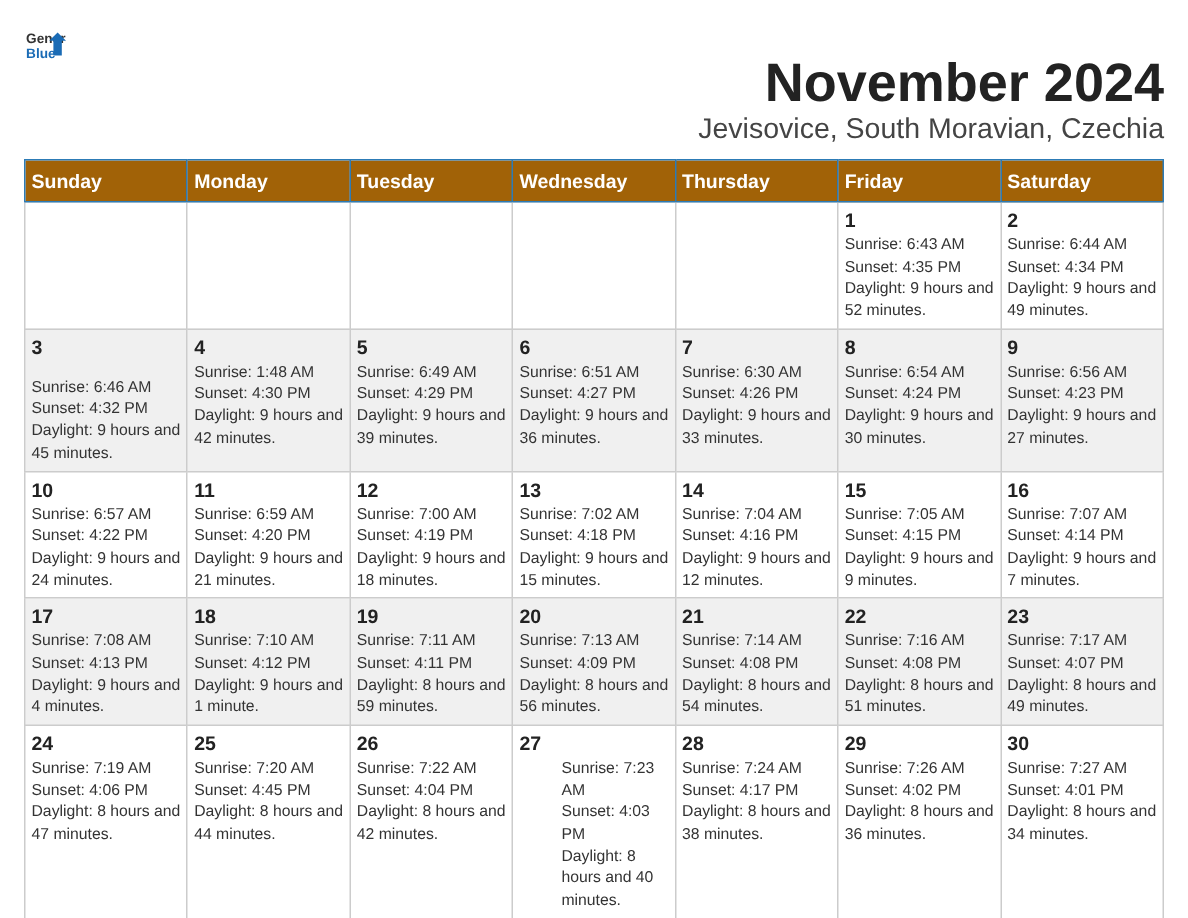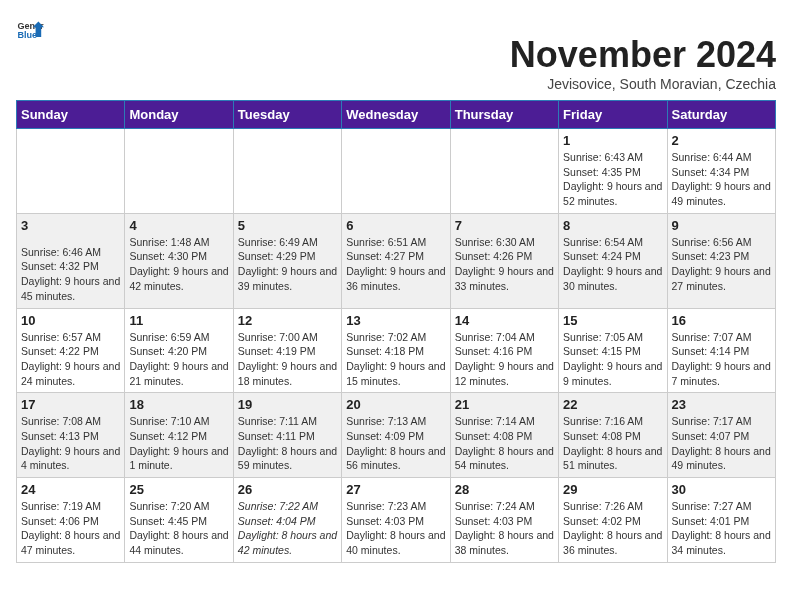--- a/index.html
+++ b/index.html
@@ -28,29 +28,29 @@
     .title-area {
       text-align: right;
       margin-top: 18px;
     }
     .month-title {
       font-size: 36px;
       font-weight: bold;
       color: #222;
     }
     .location {
-      font-size: 14px;
+      font-size: 19px;
       color: #444;
     }
     table {
       width: 100%;
       border-collapse: collapse;
     }
     thead tr {
-      background-color: #4c1d95;
+      background-color: #a16207;
     }
     thead th {
       color: #fff;
       font-size: 13px;
       font-weight: bold;
       padding: 6px 4px;
       text-align: left;
       border: 1px solid #2c7bb6;
     }
     tbody tr {
@@ -275,34 +275,34 @@
 Daylight: 8 hours and 47 minutes.</div>
         </td>
         <td>
           <span class="day-number">25</span>
           <div class="day-info" style="white-space: pre-line;">Sunrise: 7:20 AM
 Sunset: 4:45 PM
 Daylight: 8 hours and 44 minutes.</div>
         </td>
         <td>
           <span class="day-number">26</span>
-          <div class="day-info" style="white-space: pre-line; font-style: italic;">Sunrise: 7:22 AM
+          <div class="day-info" style="white-space: pre-line;">Sunrise: 7:22 AM
 Sunset: 4:04 PM
 Daylight: 8 hours and 42 minutes.</div>
         </td>
         <td>
           <span class="day-number">27</span>
-          <div class="day-info" style="white-space: pre-line;">Sunrise: 7:23 AM
+          <div class="day-info" style="white-space: pre-line; margin-left: 28px;">Sunrise: 7:23 AM
 Sunset: 4:03 PM
 Daylight: 8 hours and 40 minutes.</div>
         </td>
         <td>
           <span class="day-number">28</span>
           <div class="day-info" style="white-space: pre-line;">Sunrise: 7:24 AM
-Sunset: 4:03 PM
+Sunset: 4:17 PM
 Daylight: 8 hours and 38 minutes.</div>
         </td>
         <td>
           <span class="day-number">29</span>
           <div class="day-info" style="white-space: pre-line;">Sunrise: 7:26 AM
 Sunset: 4:02 PM
 Daylight: 8 hours and 36 minutes.</div>
         </td>
         <td>
           <span class="day-number">30</span>

